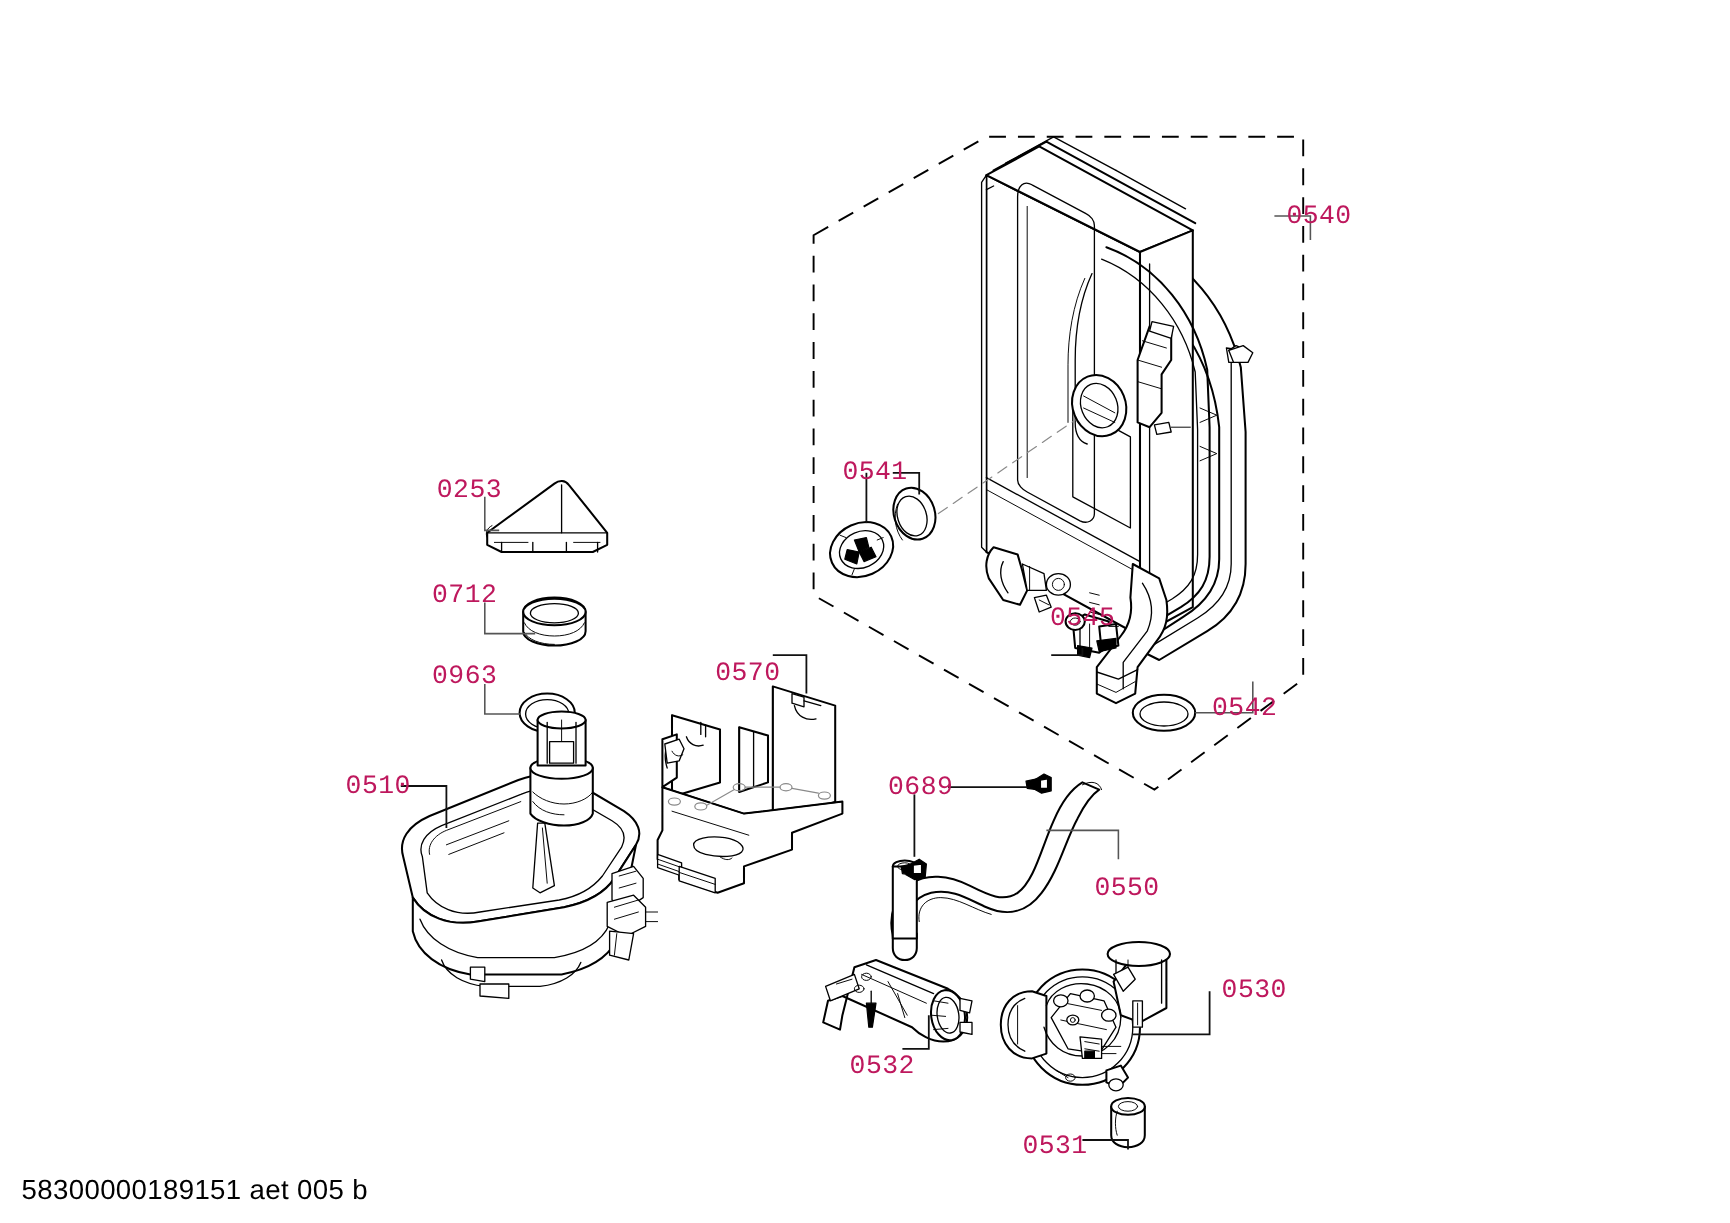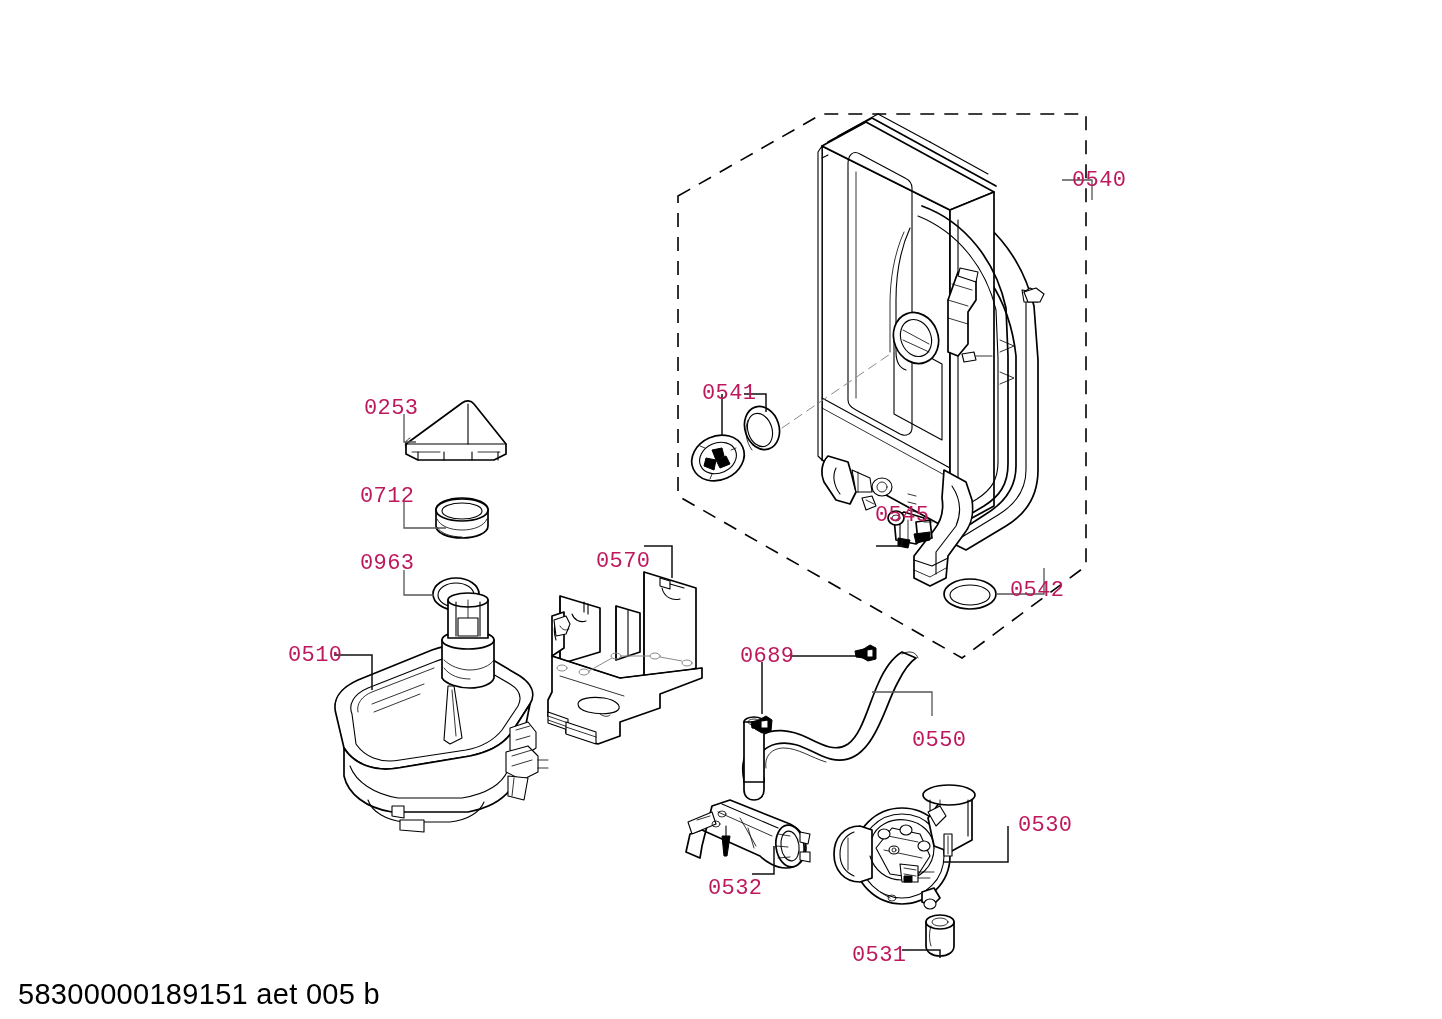--- a/index.html
+++ b/index.html
@@ -32,21 +32,21 @@
     letter-spacing: 0.4px;
     color: #be185d;
     white-space: nowrap;
     line-height: 1;
   }
   #footer-text {
     position: absolute;
     left: 18px;
     top: 978px;
     font-family: "Liberation Sans", sans-serif;
-    font-size: 29px;
+    font-size: 23px;
     color: #000000;
     white-space: nowrap;
     letter-spacing: 0.3px;
   }
   
   .ln { fill: none; stroke: #000000; stroke-width: 1.7; stroke-linecap: round; stroke-linejoin: round; }
   .ln-thin { fill: none; stroke: #000000; stroke-width: 1.1; stroke-linecap: round; stroke-linejoin: round; }
   .ln-hair { fill: none; stroke: #000000; stroke-width: 0.8; stroke-linecap: round; stroke-linejoin: round; }
   .ln-grey { fill: none; stroke: #8a8a8a; stroke-width: 1.0; stroke-linecap: round; stroke-linejoin: round; }
   .leader { fill: none; stroke: #555555; stroke-width: 1.3; stroke-linecap: butt; stroke-linejoin: miter; }

